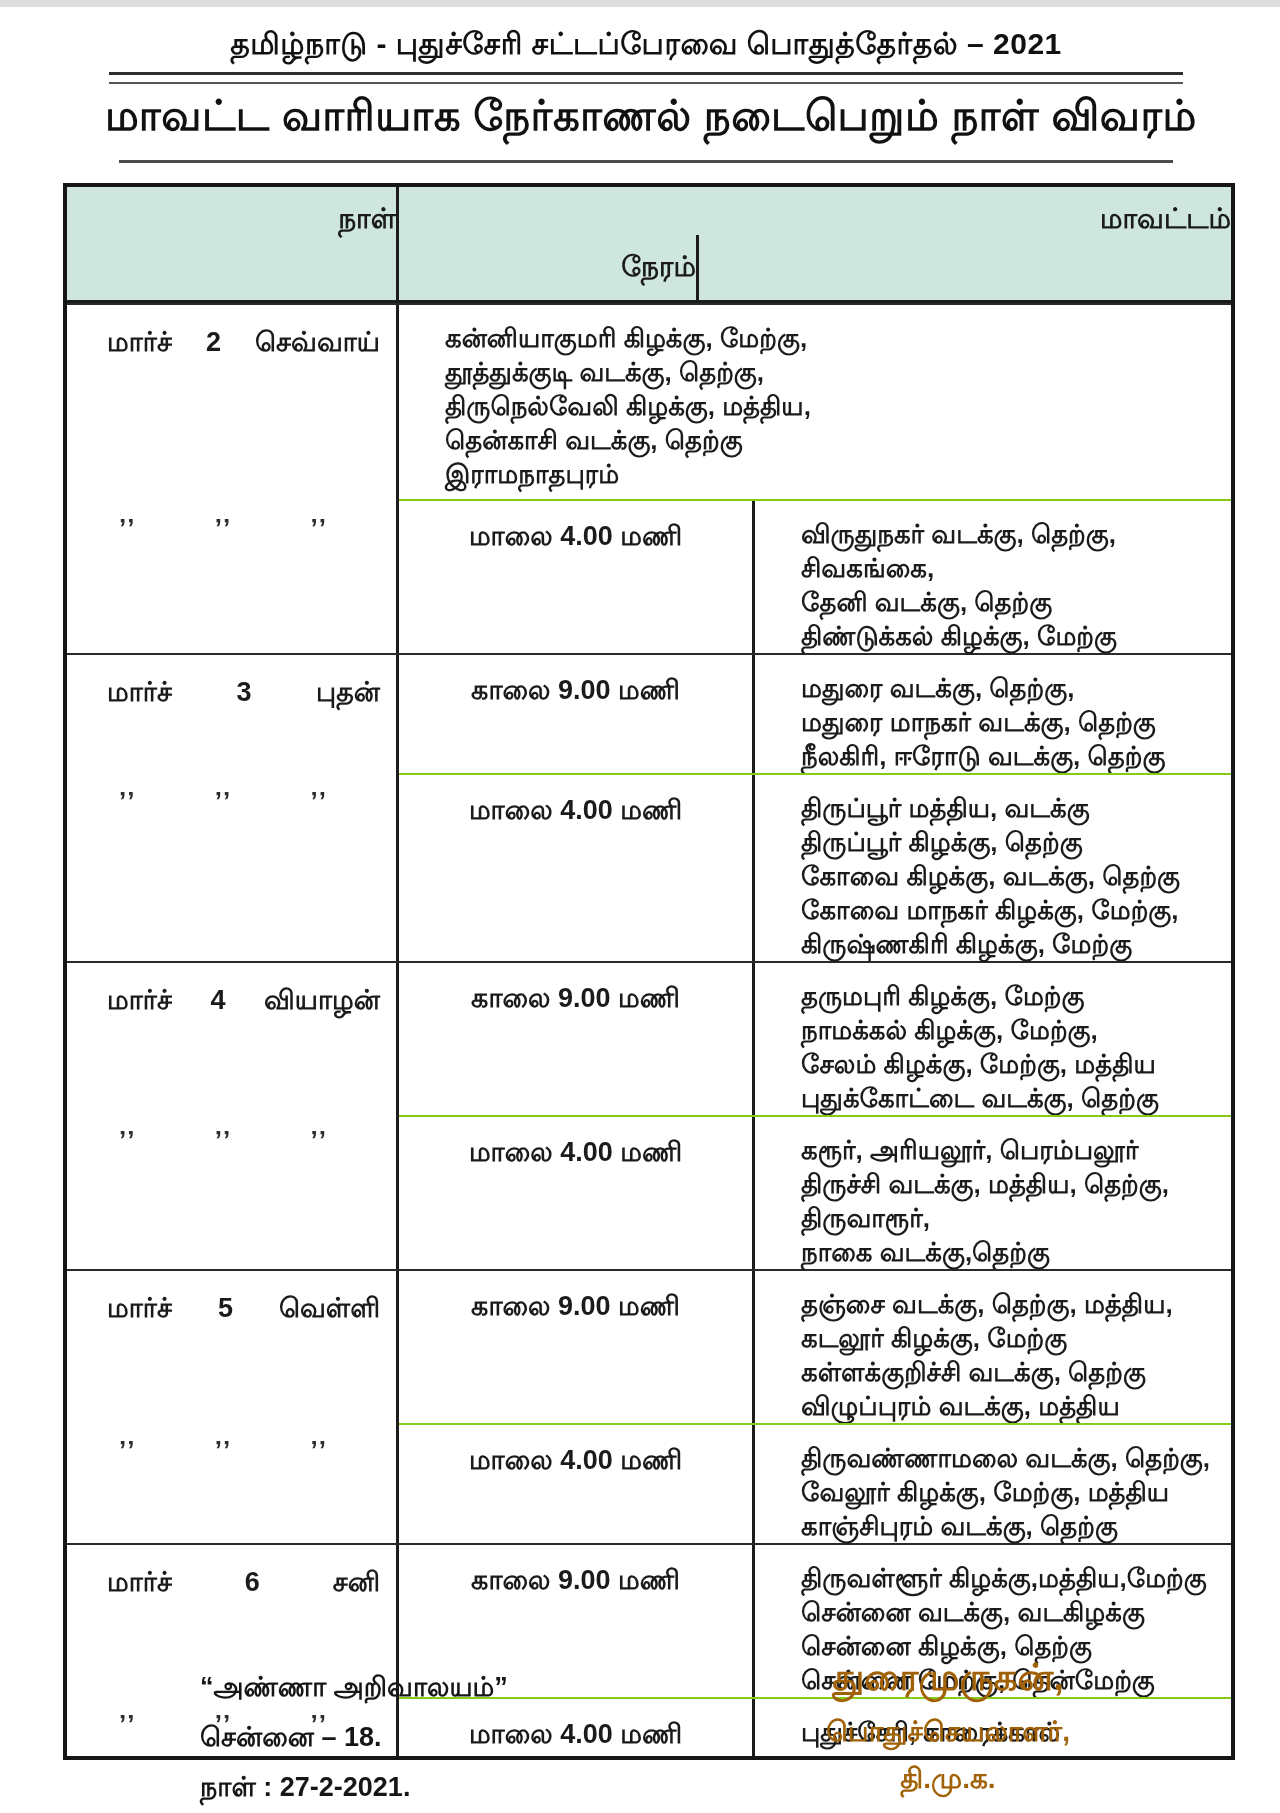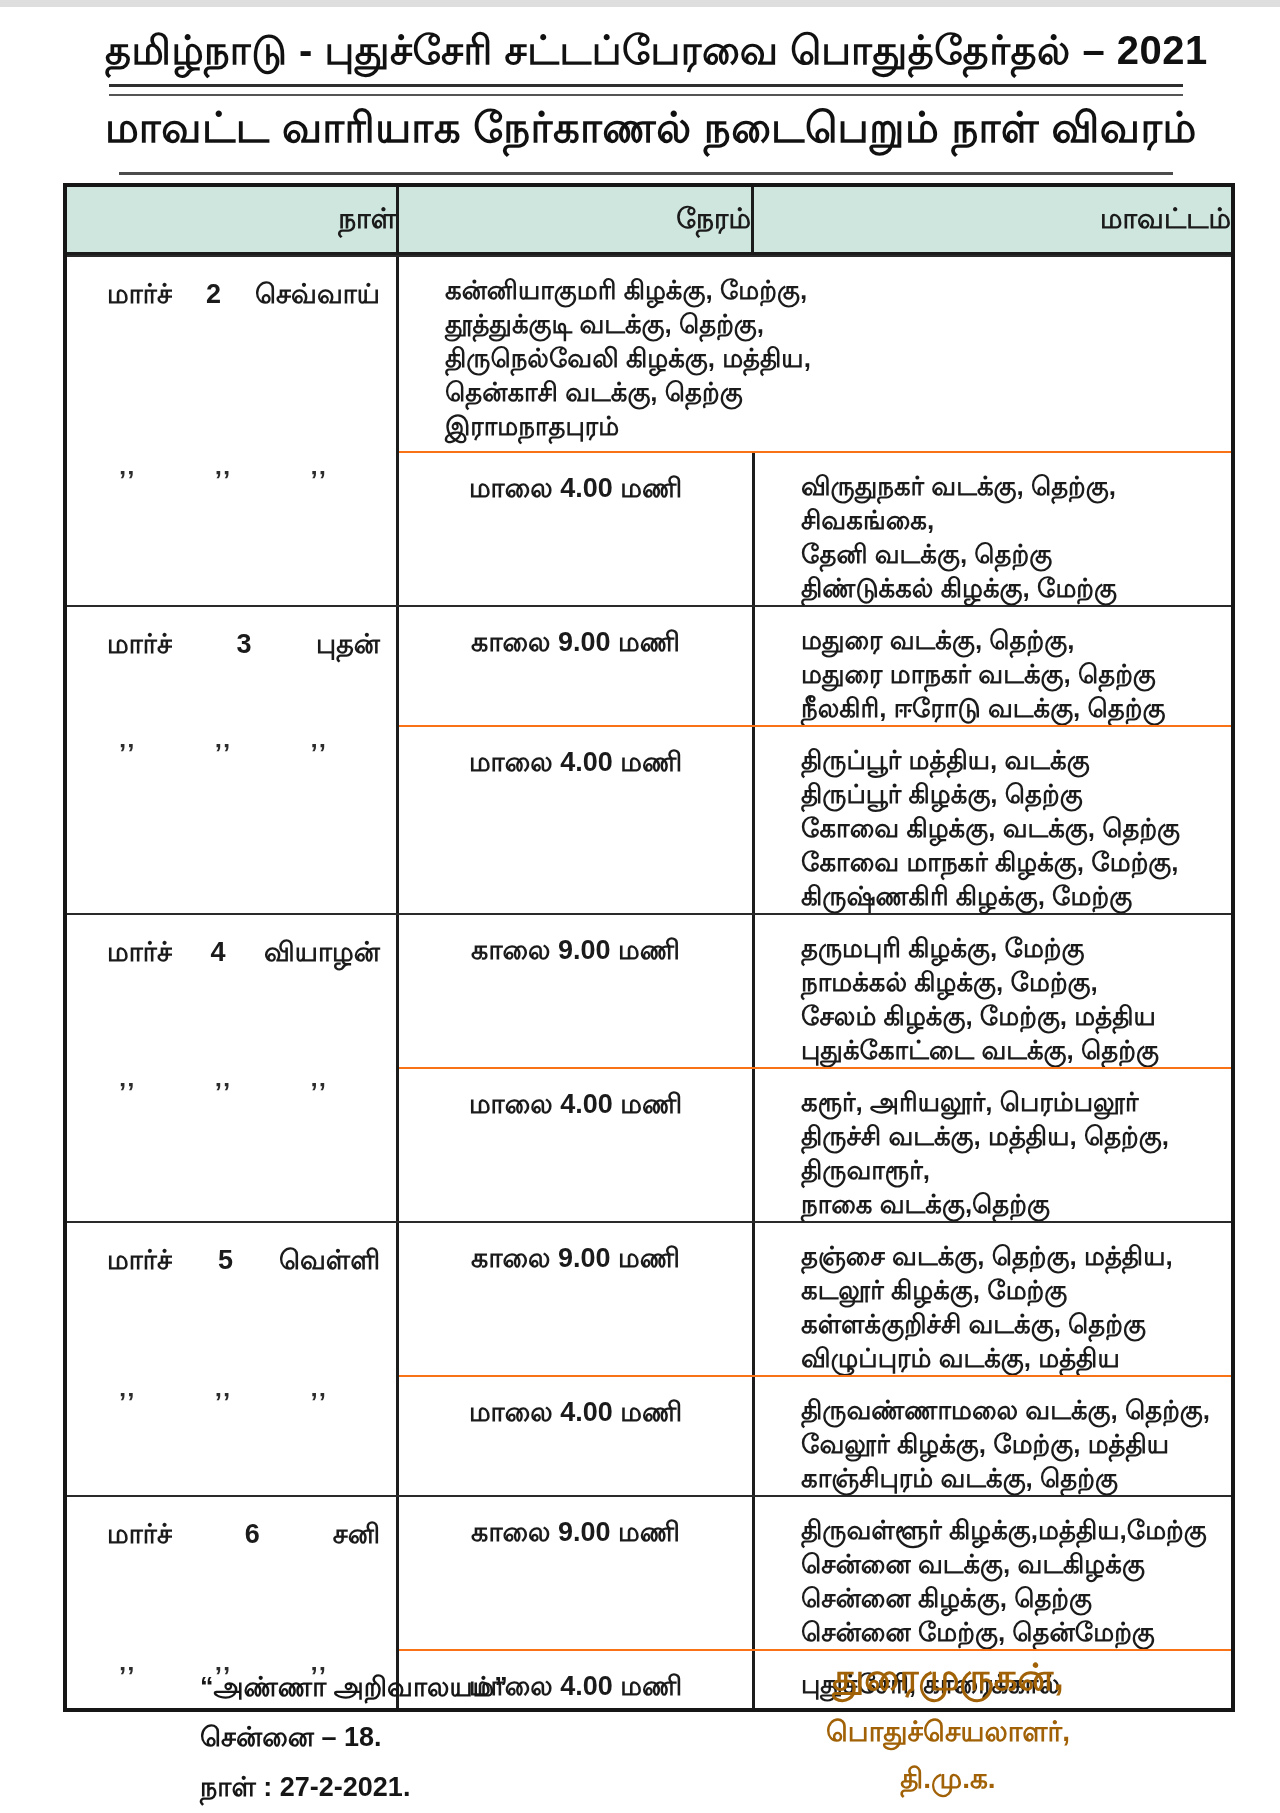--- a/index.html
+++ b/index.html
@@ -9,21 +9,21 @@
     font-family:"Liberation Sans","DejaVu Sans",sans-serif;
     color:#1b1b1b;
     position:relative;
     overflow:hidden;
   }
   .top-strip{position:absolute;top:0;left:0;width:1280px;height:7px;background:#dedede;}
 
   
   .head-wrap{position:absolute;top:26px;left:105px;width:1082px;}
   .doc-title{
-    font-size:40px;font-weight:800;text-align:center;
+    font-size:30px;font-weight:800;text-align:center;
     letter-spacing:0.5px;line-height:1.2;color:#111;
     white-space:nowrap;
   }
   .title-rule{height:7px;border-top:3px solid #2e2e2e;border-bottom:2px solid #555;margin:10px 4px 8px 4px;}
   .doc-subtitle{
     font-size:42px;font-weight:800;text-align:center;
     letter-spacing:0.5px;color:#111;white-space:nowrap;
   }
   .subtitle-rule{height:0;border-top:3px solid #4c4c4c;margin:14px 14px 0 14px;}
 
@@ -32,29 +32,29 @@
     position:absolute;left:63px;top:183px;width:1172px;
     border:4px solid #161616;background:#fff;
     box-sizing:border-box;
   }
   .thead{
     display:flex;background:#cfe6de;border-bottom:3px solid #1c1c1c;
     font-size:28px;font-weight:800;
   }
   .th{padding:16px 0 14px 0;text-align:right;box-sizing:border-box;}
   .th-day{width:332px;border-right:3px solid #1c1c1c;}
-  .th-time{width:355px;border-right:3px solid #1c1c1c;}
+  .th-time{width:300px;border-right:3px solid #1c1c1c;margin-top:48px;}
   .th-dist{flex:1;}
 
   .trow{display:flex;border-top:2px solid #2a2a2a;}
   .trow:first-of-type{border-top:none;}
   .day-col{width:332px;border-right:3px solid #1c1c1c;box-sizing:border-box;}
   .sessions{flex:1;display:flex;flex-direction:column;}
   .session{display:flex;}
-  .sess1{border-top:2px solid #f97316;}
+  .sess1{border-top:2px solid #84cc16;}
   .time-cell{
     width:356px;border-right:3px solid #1c1c1c;box-sizing:border-box;
     text-align:center;padding-top:20px;
     font-size:27px;font-weight:800;
   }
   .district-cell{
     flex:1;padding:16px 8px 0 46px;
     font-size:26px;font-weight:700;line-height:34px;
     white-space:pre-line;box-sizing:border-box;
   }

